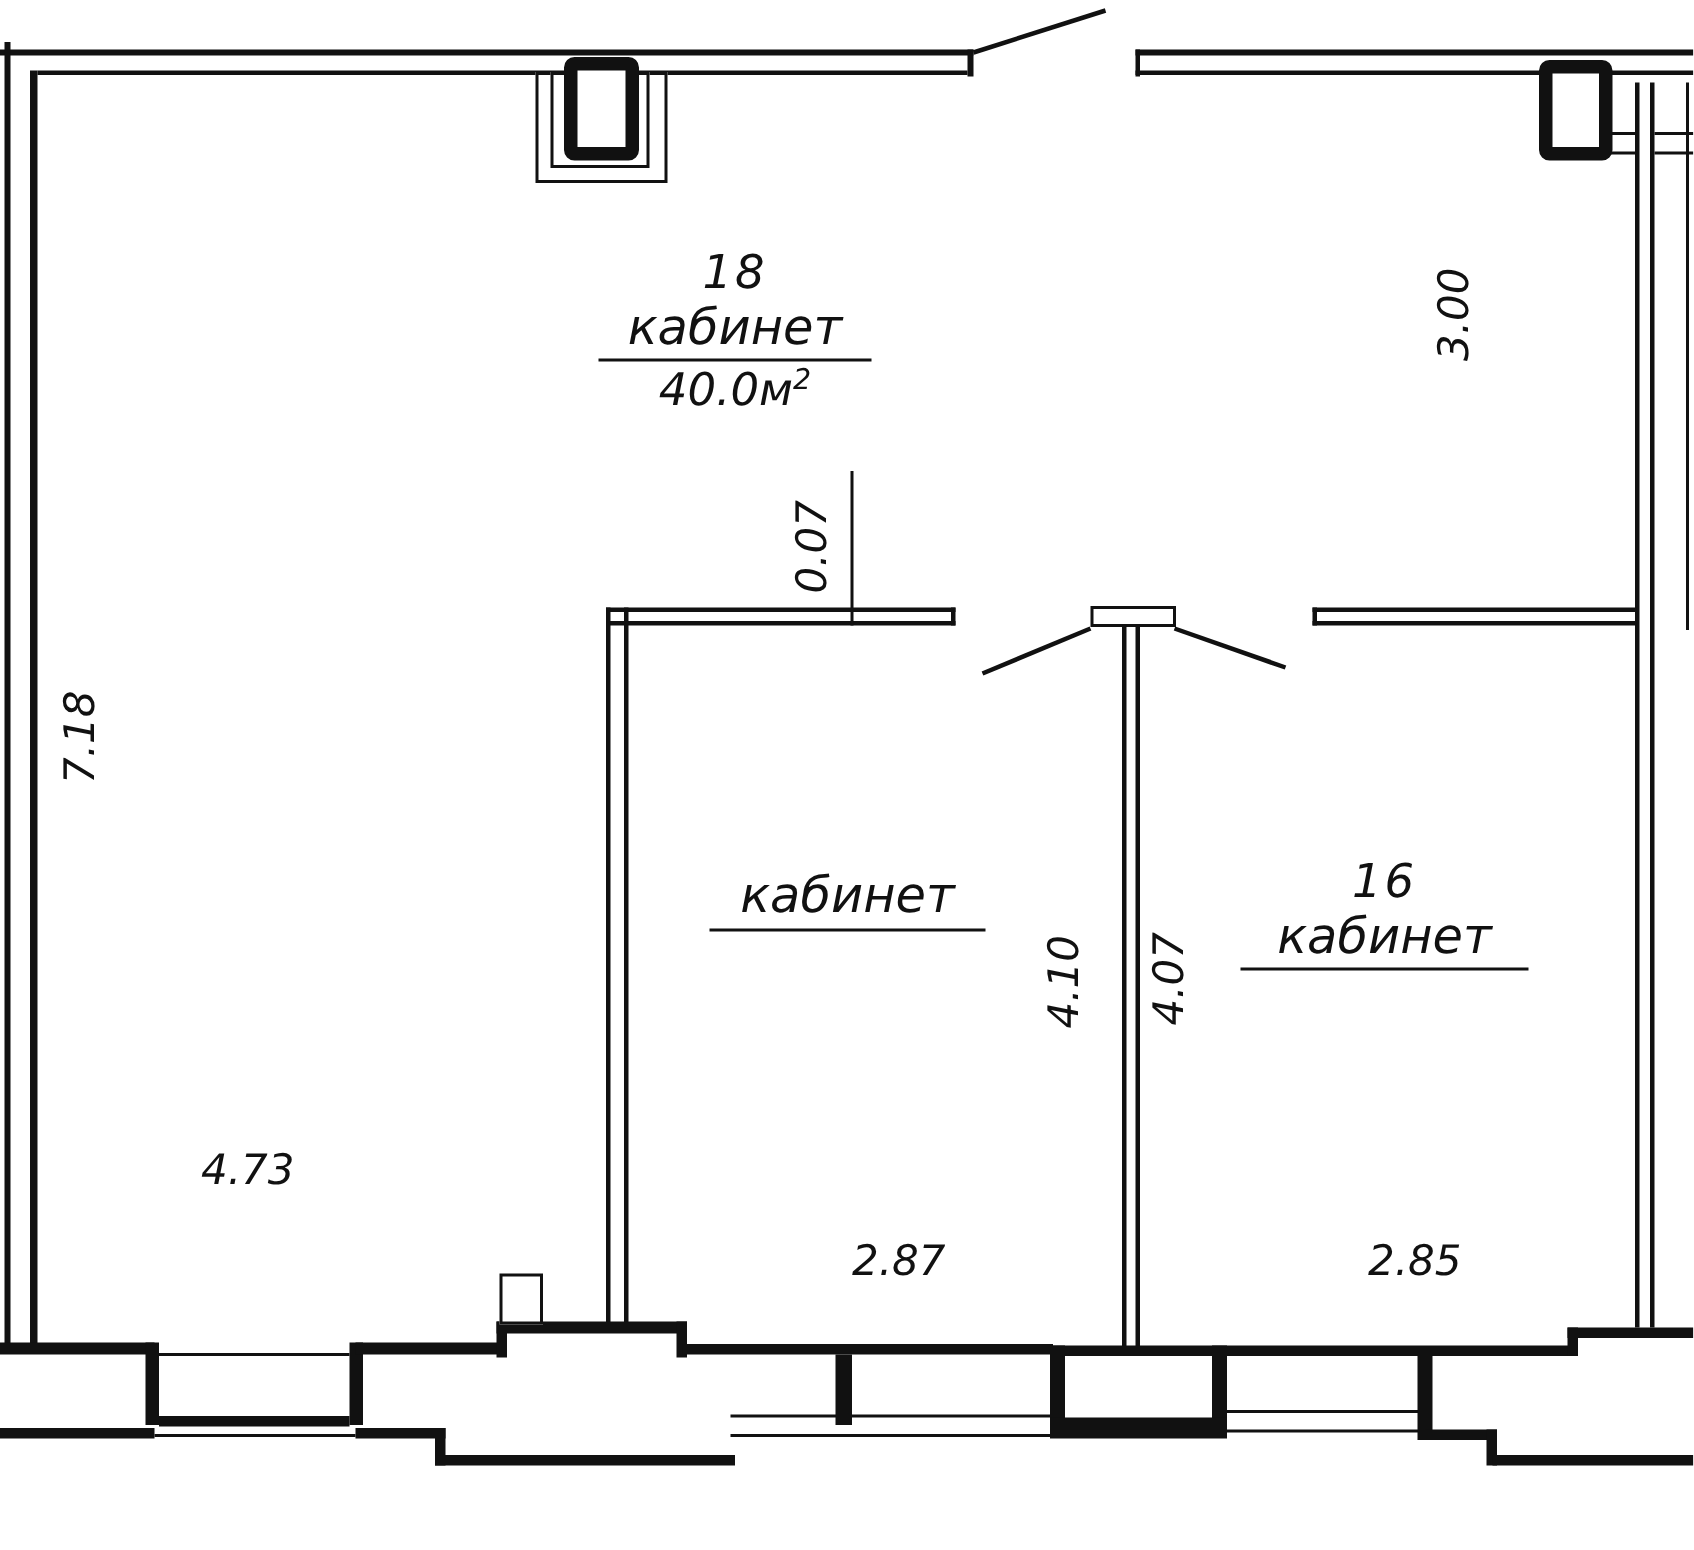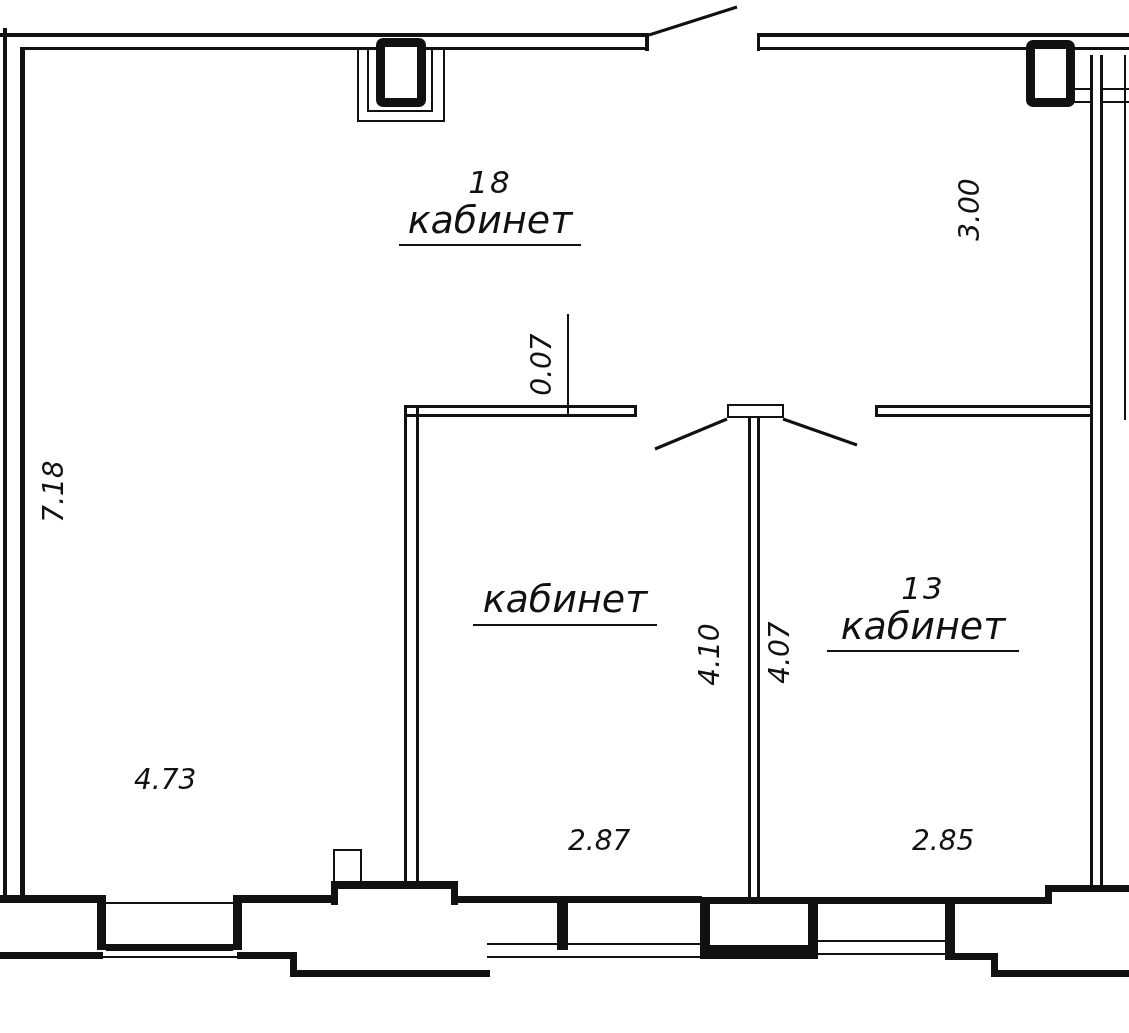--- a/index.html
+++ b/index.html
@@ -15,21 +15,21 @@
   .tl{position:absolute;background:#111;}           
   .outline{position:absolute;border:2px solid #111;background:#fff;box-sizing:border-box;}
   .vent{
     position:absolute;border:9px solid #111;background:#fff;
     border-radius:7px;box-sizing:border-box;
   }
   .room-label{
     position:absolute;text-align:center;font-style:italic;line-height:1.05;
   }
   .room-number{font-size:31px;letter-spacing:2px;}
-  .room-name{font-size:38px;margin-top:2px;}
+  .room-name{font-size:33px;margin-top:2px;}
   .room-underline{height:2px;background:#111;margin:4px auto 3px auto;}
   .room-area{font-size:30px;}
   .room-area sup{font-size:19px;}
   .dim{
     position:absolute;font-style:italic;font-size:28px;white-space:nowrap;
     transform-origin:center center;
   }
   .rot{transform:rotate(-90deg);}
   svg.overlay{position:absolute;left:0;top:0;}
 </style>
@@ -123,29 +123,30 @@
   <div class="w" style="left:991px;top:953px;width:7px;height:24px"></div>
   <div class="w" style="left:995px;top:970px;width:134px;height:7px"></div>
 
   <div class="w" style="left:1045px;top:885px;width:84px;height:7px"></div>
   <div class="w" style="left:1045px;top:885px;width:7px;height:19px"></div>
 
   <div class="room-label" style="left:395px;top:166px;width:190px">
     <div class="room-number">18</div>
     <div class="room-name">кабинет</div>
     <div class="room-underline" style="width:182px"></div>
+    <div class="room-area"><span>40.0м</span><sup>2</sup></div>
   </div>
 
   <div class="room-label" style="left:470px;top:578px;width:190px">
     <div class="room-name">кабинет</div>
     <div class="room-underline" style="width:184px"></div>
   </div>
 
   <div class="room-label" style="left:825px;top:572px;width:196px">
-    <div class="room-number">13</div>
+    <div class="room-number">16</div>
     <div class="room-name">кабинет</div>
     <div class="room-underline" style="width:192px"></div>
   </div>
 
   <div class="dim rot" style="left:22px;top:475px;">7.18</div>
   <div class="dim rot" style="left:938px;top:193px;">3.00</div>
   <div class="dim rot" style="left:510px;top:348px;">0.07</div>
   <div class="dim rot" style="left:678px;top:638px;">4.10</div>
   <div class="dim rot" style="left:748px;top:636px;">4.07</div>
   <div class="dim" style="left:134px;top:763px;">4.73</div>

